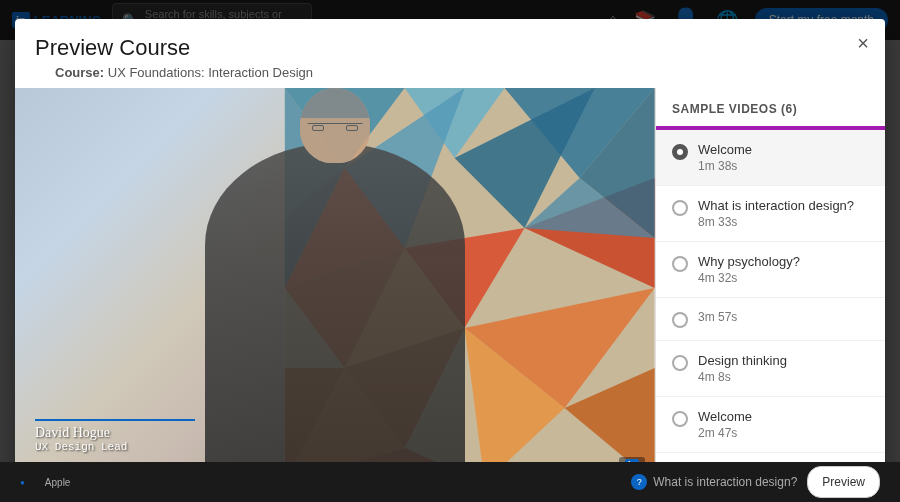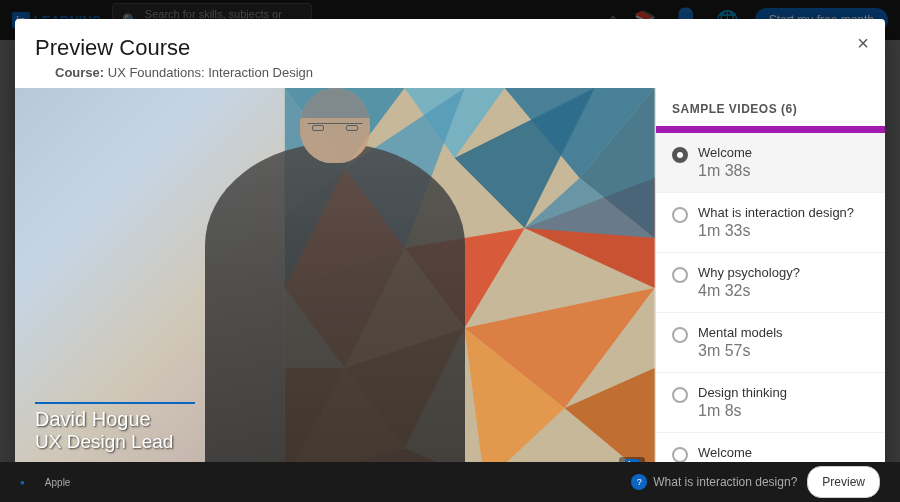--- a/index.html
+++ b/index.html
@@ -187,27 +187,29 @@
     }
 
     
     .name-tag {
       position: absolute;
       bottom: 30px;
       left: 20px;
       color: white;
     }
     .name-tag-name {
-      font-size: 20px;
+      font-size: 14px;
       font-weight: 500;
       text-shadow: 1px 1px 2px rgba(0,0,0,0.7);
+      font-family: Liberation Serif, serif;
     }
     .name-tag-title {
-      font-size: 19px;
+      font-size: 11px;
       text-shadow: 1px 1px 2px rgba(0,0,0,0.7);
+      font-family: Liberation Mono, monospace;
     }
     .name-tag-bar {
       width: 160px;
       height: 2px;
       background: #0a66c2;
       margin-bottom: 4px;
     }
 
     
     .li-watermark {
@@ -238,21 +240,21 @@
       flex-direction: column;
       overflow: hidden;
     }
 
     .sidebar-header {
       padding: 14px 16px 10px;
       font-size: 12px;
       font-weight: 600;
       color: #555;
       letter-spacing: 0.5px;
-      border-bottom: 7px solid #a21caf;
+      border-bottom: 4px solid #a21caf;
       flex-shrink: 0;
     }
 
     .sidebar-list {
       flex: 1;
       overflow-y: auto;
     }
 
     .sidebar-list::-webkit-scrollbar {
       width: 6px;
@@ -304,21 +306,21 @@
 
     .sidebar-item-info {
       flex: 1;
     }
     .sidebar-item-title {
       font-size: 13px;
       color: #333;
       margin-bottom: 2px;
     }
     .sidebar-item-duration {
-      font-size: 16px;
+      font-size: 12px;
       color: #777;
     }
 
     
     .bottom-bar {
       position: absolute;
       bottom: 0;
       left: 0;
       right: 0;
       height: 40px;
@@ -471,45 +473,44 @@
             <div class="sidebar-item-info">
               <div class="sidebar-item-title">Welcome</div>
               <div class="sidebar-item-duration">1m 38s</div>
             </div>
           </div>
 
           <div class="sidebar-item">
             <div class="sidebar-radio"></div>
             <div class="sidebar-item-info">
               <div class="sidebar-item-title">What is interaction design?</div>
-              <div class="sidebar-item-duration">1m 33s</div>
+              <div class="sidebar-item-duration">8m 33s</div>
             </div>
           </div>
 
           <div class="sidebar-item">
             <div class="sidebar-radio"></div>
             <div class="sidebar-item-info">
               <div class="sidebar-item-title">Why psychology?</div>
               <div class="sidebar-item-duration">4m 32s</div>
             </div>
           </div>
 
           <div class="sidebar-item">
             <div class="sidebar-radio"></div>
             <div class="sidebar-item-info">
-              <div class="sidebar-item-title">Mental models</div>
               <div class="sidebar-item-duration">3m 57s</div>
             </div>
           </div>
 
           <div class="sidebar-item">
             <div class="sidebar-radio"></div>
             <div class="sidebar-item-info">
               <div class="sidebar-item-title">Design thinking</div>
-              <div class="sidebar-item-duration">1m 8s</div>
+              <div class="sidebar-item-duration">4m 8s</div>
             </div>
           </div>
 
           <div class="sidebar-item">
             <div class="sidebar-radio"></div>
             <div class="sidebar-item-info">
               <div class="sidebar-item-title">Welcome</div>
               <div class="sidebar-item-duration">2m 47s</div>
             </div>
           </div>

